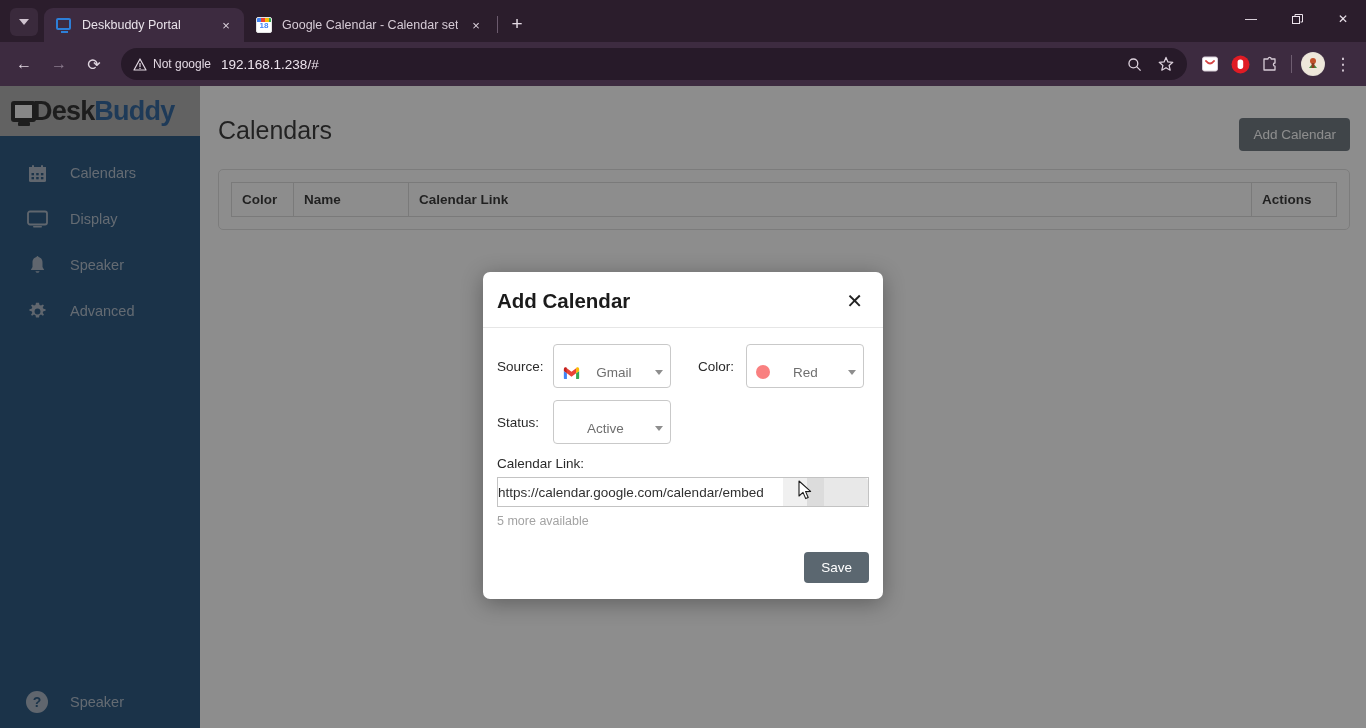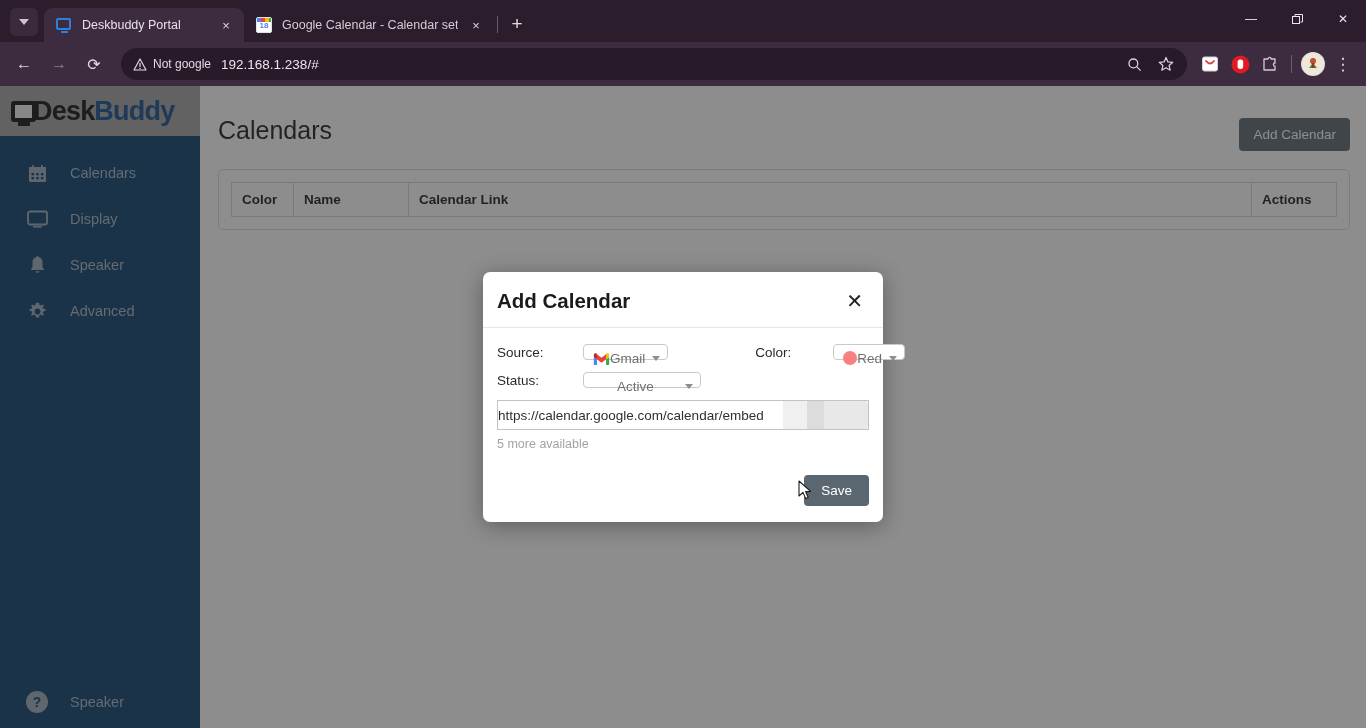--- a/index.html
+++ b/index.html
@@ -367,30 +367,29 @@
     line-height: 1;
     padding: 0 2px;
     font-family: "Liberation Sans", sans-serif;
   }
   .modal-body { padding: 16px 14px 14px 14px; }
 
   .row {
     display: flex;
     align-items: center;
     margin-bottom: 12px;
-    gap: 30px;
   }
   .fld-label {
     font-size: 13.5px;
     color: #2a2a2a;
     width: 56px;
     flex: 0 0 56px;
   }
   .select-box {
-    height: 16px;
+    height: 44px;
     border: 1px solid #c9c9c9;
     border-radius: 4px;
     background: #fff;
     display: flex;
     align-items: center;
     padding: 12px 7px 0 9px;
     cursor: pointer;
     position: relative;
   }
   .select-box.w-source { width: 118px; }
@@ -705,20 +704,21 @@
         </div>
 
         <div class="row">
           <div class="fld-label">Status:</div>
           <div class="select-box w-source">
             <span class="sel-text">Active</span>
             <span class="caret"></span>
           </div>
         </div>
 
+        <div class="link-label">Calendar Link:</div>
         <div class="link-input-wrap">
           <input class="link-input" type="text" value="https://calendar.google.com/calendar/embed" style="">
           <div class="autofill-mask"></div>
         </div>
         <div class="more-avail">5 more available</div>
       </div>
 
       <div class="modal-foot">
         <button class="save-btn">Save</button>
       </div>

